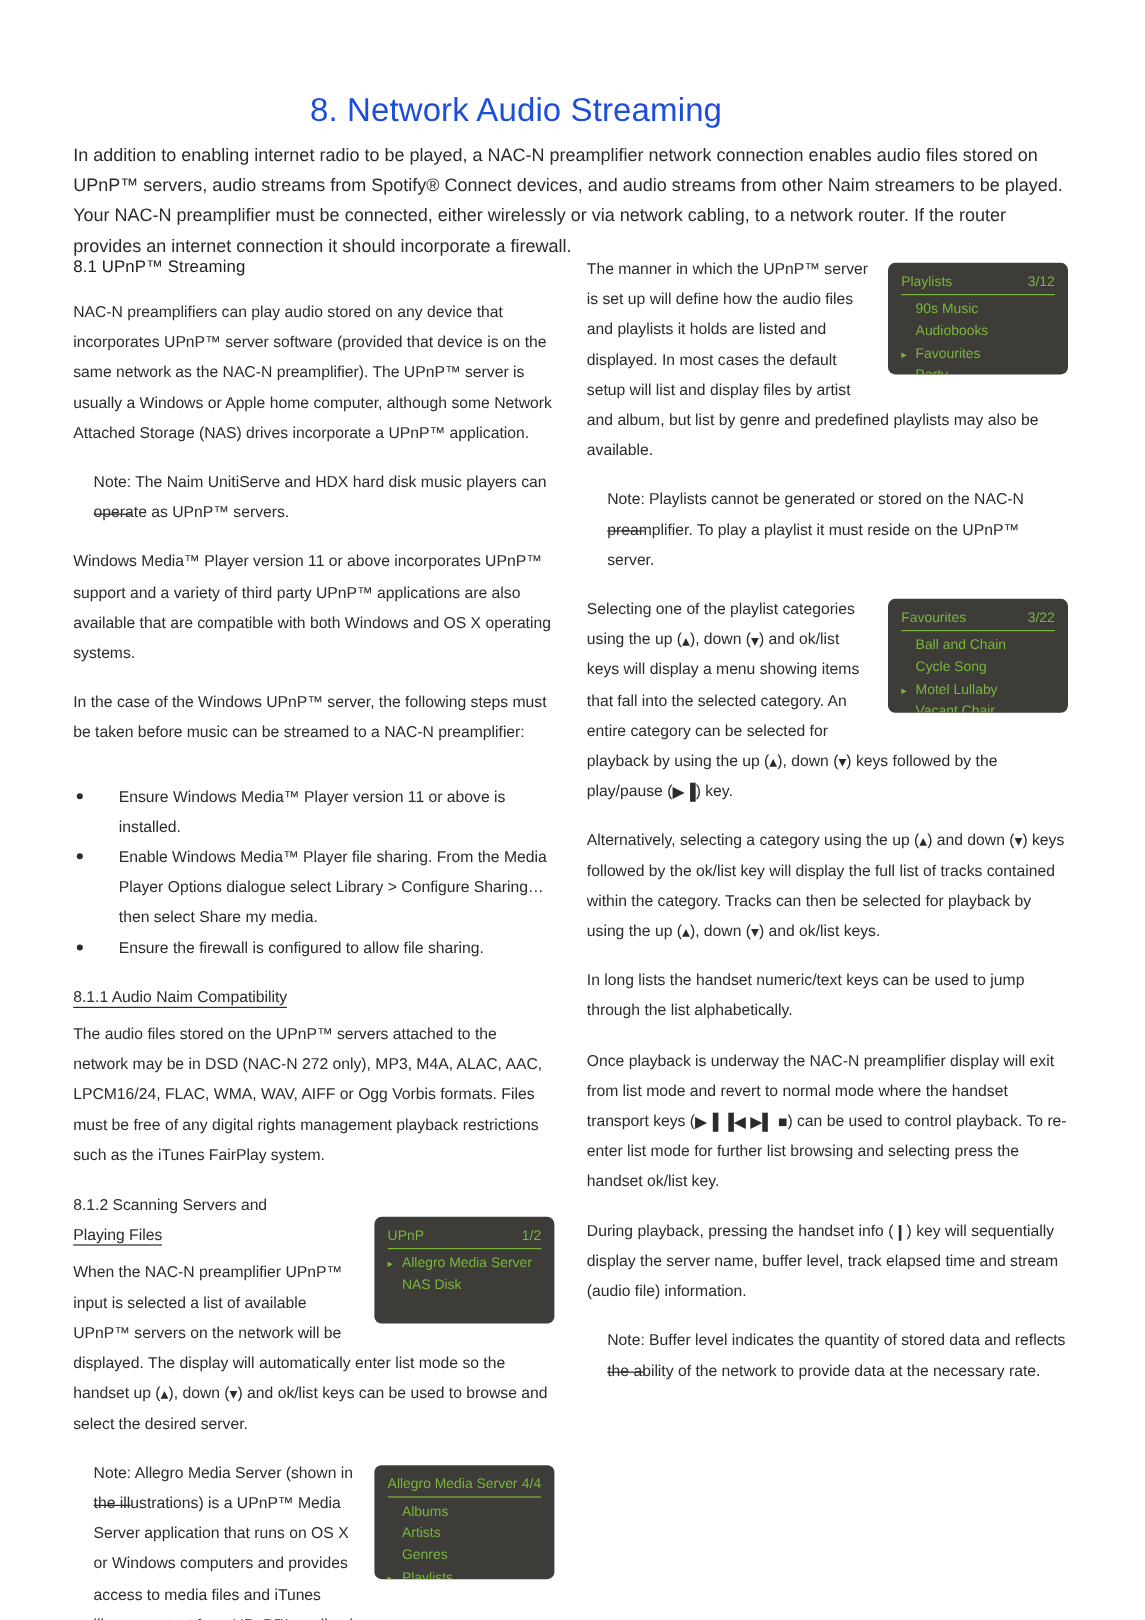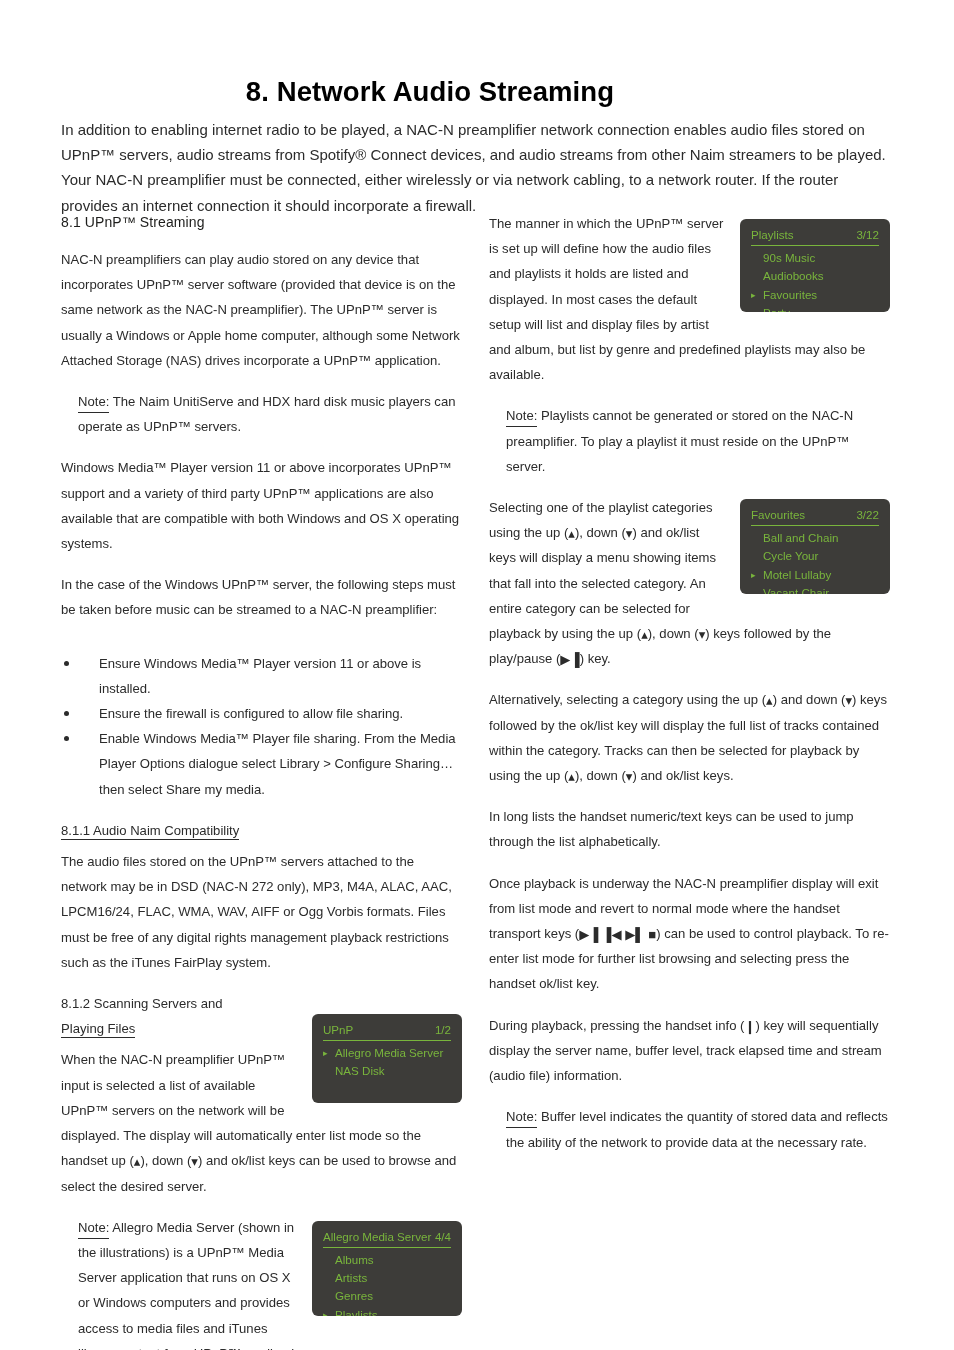--- a/index.html
+++ b/index.html
@@ -21,23 +21,23 @@
     height: 1350px;
     box-sizing: border-box;
   }
   .chapter-title {
     position: absolute;
     top: 58px;
     left: 0;
     width: 860px;
     text-align: center;
     font-size: 27.5px;
-    font-weight: bold;
+    font-weight: normal;
     letter-spacing: 0.1px;
-    color: #000000;
+    color: #1d4ed8;
   }
   .intro {
     position: absolute;
     top: 117px;
     left: 61px;
     width: 833px;
     font-size: 15px;
     line-height: 25.2px;
     color: #2b2b2b;
   }
@@ -79,21 +79,21 @@
   p {
     margin: 0 0 16px 0;
   }
   p.tight { margin-bottom: 28px; }
   .note {
     margin: 0 0 16px 0;
     padding-left: 17px;
   }
   .note .lbl {
     border-bottom: 1px solid #2b2b2b;
-    padding-bottom: 3px;
+    padding-bottom: 19px;
   }
   ul.bullets {
     list-style: none;
     margin: 0 0 16px 0;
     padding: 0;
   }
   ul.bullets li {
     position: relative;
     padding-left: 38px;
     margin: 0;
@@ -201,22 +201,22 @@
     <p>NAC-N preamplifiers can play audio stored on any device that incorporates UPnP™ server software (provided that device is on the same network as the NAC-N preamplifier). The UPnP™ server is usually a Windows or Apple home computer, although some Network Attached Storage (NAS) drives incorporate a UPnP™ application.</p>
 
     <p class="note"><span class="lbl">Note:</span><span> The Naim UnitiServe and HDX hard disk music players can operate as UPnP™ servers.</span></p>
 
     <p>Windows Media™ Player version 11 or above incorporates UPnP™ support and a variety of third party UPnP™ applications are also available that are compatible with both Windows and OS X operating systems.</p>
 
     <p class="tight">In the case of the Windows UPnP™ server, the following steps must be taken before music can be streamed to a NAC-N preamplifier:</p>
 
     <ul class="bullets">
       <li>Ensure Windows Media™ Player version 11 or above is installed.</li>
+      <li>Enable Windows Media™ Player file sharing. From the Media Player Options dialogue select Library &gt; Configure Sharing… then select Share my media.</li>
       <li>Ensure the firewall is configured to allow file sharing.</li>
-      <li>Enable Windows Media™ Player file sharing. From the Media Player Options dialogue select Library &gt; Configure Sharing… then select Share my media.</li>
     </ul>
 
     <h3 class="subsec"><span class="ul">8.1.1 Audio Naim Compatibility</span></h3>
 
     <p>The audio files stored on the UPnP™ servers attached to the network may be in DSD (NAC-N 272 only), MP3, M4A, ALAC, AAC, LPCM16/24, FLAC, WMA, WAV, AIFF or Ogg Vorbis formats. Files must be free of any digital rights management playback restrictions such as the iTunes FairPlay system.</p>
 
     <div class="clearfix">
       <div class="display panel-upnp">
         <div class="dhead">
           <span class="dtitle">UPnP</span>
@@ -270,21 +270,21 @@
 
     <p class="note"><span class="lbl">Note:</span><span> Playlists cannot be generated or stored on the NAC-N preamplifier. To play a playlist it must reside on the UPnP™ server.</span></p>
 
     <div class="clearfix">
       <div class="display panel-favourites">
         <div class="dhead">
           <span class="dtitle">Favourites</span>
           <span class="dcount">3/22</span>
         </div>
         <div class="ditem"><span>Ball and Chain</span></div>
-        <div class="ditem"><span>Cycle Your</span></div>
+        <div class="ditem"><span>Cycle Song</span></div>
         <div class="ditem"><span class="arrow">▸</span><span>Motel Lullaby</span></div>
         <div class="ditem"><span>Vacant Chair</span></div>
       </div>
 
       <p><span>Selecting one of the playlist categories using the up (</span><span class="kglyph">▴</span><span>), down (</span><span class="kglyph">▾</span><span>) and ok/list keys will display a menu showing items that fall into the selected category. An entire category can be selected for playback by using the up (</span><span class="kglyph">▴</span><span>), down (</span><span class="kglyph">▾</span><span>) keys followed by the play/pause (</span><span class="kglyph">▶▐</span><span>) key.</span></p>
     </div>
 
     <p><span>Alternatively, selecting a category using the up (</span><span class="kglyph">▴</span><span>) and down (</span><span class="kglyph">▾</span><span>) keys followed by the ok/list key will display the full list of tracks contained within the category. Tracks can then be selected for playback by using the up (</span><span class="kglyph">▴</span><span>), down (</span><span class="kglyph">▾</span><span>) and ok/list keys.</span></p>
 
     <p>In long lists the handset numeric/text keys can be used to jump through the list alphabetically.</p>

